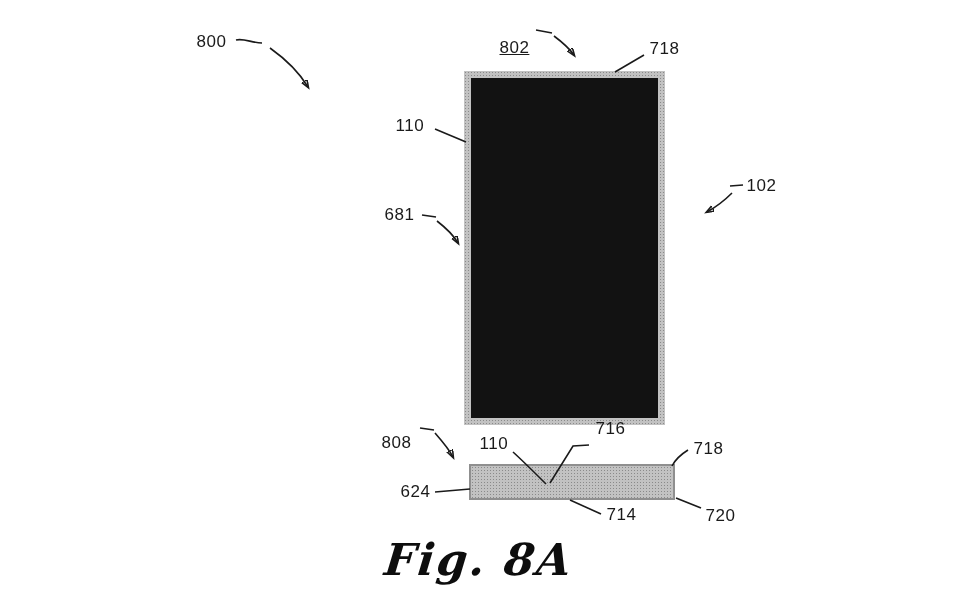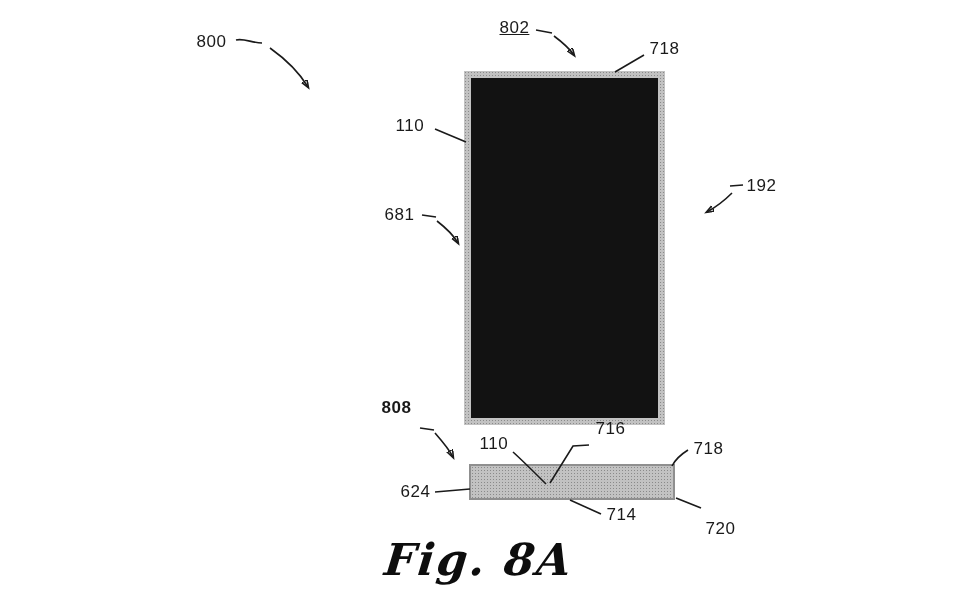--- a/index.html
+++ b/index.html
@@ -107,28 +107,28 @@
     <path d="M351 433 C358 441, 365 449, 369 457" marker-end="url(#arrow)"></path>
     <path d="M429 452 C440 462, 452 474, 462 484"></path>
     <path d="M505 445 L489 446 L466 483"></path>
     <path d="M604 450 C596 455, 591 460, 588 466"></path>
     <path d="M351 492 L386 489"></path>
     <path d="M517 514 L486 500"></path>
     <path d="M617 508 L592 498"></path>
   </svg>
 
   <div class="callout" style="left:113px; top:32px;">800</div>
-  <div class="callout" style="left:416px; top:18px;text-decoration:underline;">802</div>
+  <div class="callout" style="left:416px; top:38px;text-decoration:underline;">802</div>
   <div class="callout" style="left:566px; top:39px;">718</div>
   <div class="callout" style="left:312px; top:116px;">110</div>
   <div class="callout" style="left:301px; top:205px;">681</div>
-  <div class="callout" style="left:663px; top:176px;">192</div>
-  <div class="callout" style="left:298px; top:398px;font-weight:bold;">808</div>
+  <div class="callout" style="left:663px; top:176px;">102</div>
+  <div class="callout" style="left:298px; top:433px;">808</div>
   <div class="callout" style="left:396px; top:434px;">110</div>
   <div class="callout" style="left:512px; top:419px;text-align:center;">716</div>
   <div class="callout" style="left:610px; top:439px;">718</div>
   <div class="callout" style="left:317px; top:482px;">624</div>
   <div class="callout" style="left:523px; top:505px;">714</div>
-  <div class="callout" style="left:622px; top:519px;">720</div>
+  <div class="callout" style="left:622px; top:506px;">720</div>
 
   <div class="caption">Fig. 8A</div>
 
 </div>
 
 </body></html>

